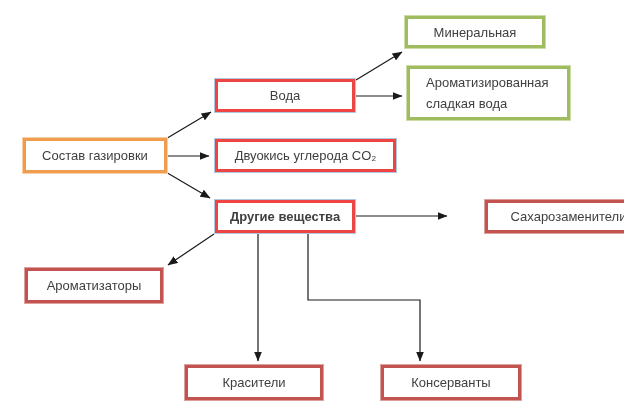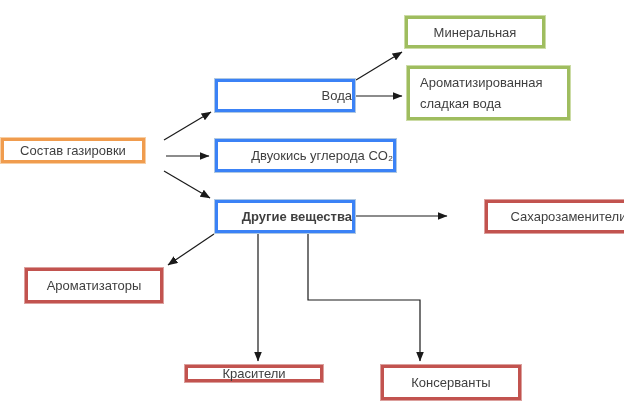--- a/index.html
+++ b/index.html
@@ -22,27 +22,27 @@
     background: #ffffff;
     display: flex;
     align-items: center;
     justify-content: center;
     text-align: center;
     font-size: 13px;
     color: #3f3f3f;
     line-height: 17px;
   }
   .node.orange { border: 3px solid #F09C4E; box-shadow: 0 0 0 1px #F8CFA4; }
-  .node.blue   { border: 3px solid #3b82f6; box-shadow: 0 0 0 1px #AFC8E2; justify-content: flex-end; }
+  .node.blue   { border: 3px solid #ef4444; box-shadow: 0 0 0 1px #AFC8E2; }
   .node.green  { border: 3px solid #9FBD5F; box-shadow: 0 0 0 1px #CCDCA6; }
   .node.red    { border: 3px solid #C2534F; box-shadow: 0 0 0 1px #DCA09D; }
   .node.align-left {
     justify-content: flex-start;
     text-align: left;
-    padding: 0 6px 0 10px;
+    padding: 0 6px 0 16px;
     line-height: 21px;
   }
 </style>
 </head>
 <body>
 
 <div class="canvas">
 
   <svg class="connectors" width="624" height="406" viewBox="0 0 624 406" xmlns="http://www.w3.org/2000/svg">
     <defs>
@@ -54,21 +54,21 @@
     <line x1="166" y1="156" x2="209" y2="156" stroke="#1a1a1a" stroke-width="1.2" marker-end="url(#arrow)"></line>
     <line x1="164" y1="171" x2="210" y2="198" stroke="#1a1a1a" stroke-width="1.2" marker-end="url(#arrow)"></line>
     <line x1="356" y1="80" x2="402" y2="52" stroke="#1a1a1a" stroke-width="1.2" marker-end="url(#arrow)"></line>
     <line x1="356" y1="96" x2="402" y2="96" stroke="#1a1a1a" stroke-width="1.2" marker-end="url(#arrow)"></line>
     <line x1="356" y1="216" x2="447" y2="216" stroke="#1a1a1a" stroke-width="1.2" marker-end="url(#arrow)"></line>
     <line x1="214" y1="234" x2="168" y2="265" stroke="#1a1a1a" stroke-width="1.2" marker-end="url(#arrow)"></line>
     <line x1="258" y1="234" x2="258" y2="361" stroke="#1a1a1a" stroke-width="1.2" marker-end="url(#arrow)"></line>
     <path d="M308,234 L308,300 L420,300 L420,361" fill="none" stroke="#1a1a1a" stroke-width="1.2" marker-end="url(#arrow)"></path>
   </svg>
 
-  <div class="node orange" style="left:1px; top:138px; width:144px; height:25px;">
+  <div class="node orange" style="left:23px; top:138px; width:144px; height:35px;">
     <span>Состав газировки</span>
   </div>
 
   <div class="node blue" style="left:215px; top:79px; width:140px; height:33px;">
     <span>Вода</span>
   </div>
 
   <div class="node blue" style="left:215px; top:139px; width:181px; height:33px;">
     <span>Двуокись углерода CO₂</span>
   </div>
@@ -86,21 +86,21 @@
   </div>
 
   <div class="node red" style="left:453px; top:200px; width:167px; height:33px;margin-left:32px;">
     <span>Сахарозаменители</span>
   </div>
 
   <div class="node red" style="left:25px; top:268px; width:138px; height:35px;">
     <span>Ароматизаторы</span>
   </div>
 
-  <div class="node red" style="left:185px; top:365px; width:138px; height:17px;">
+  <div class="node red" style="left:185px; top:365px; width:138px; height:35px;">
     <span>Красители</span>
   </div>
 
   <div class="node red" style="left:337px; top:365px; width:140px; height:35px;margin-left:44px;">
     <span>Консерванты</span>
   </div>
 
 </div>
 
 </body></html>

